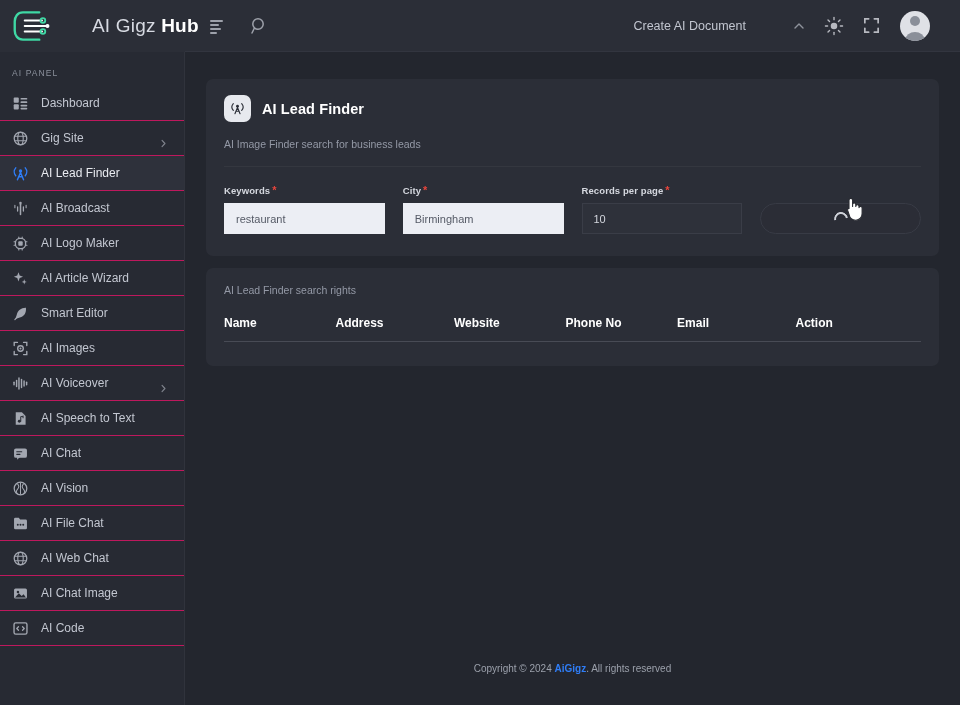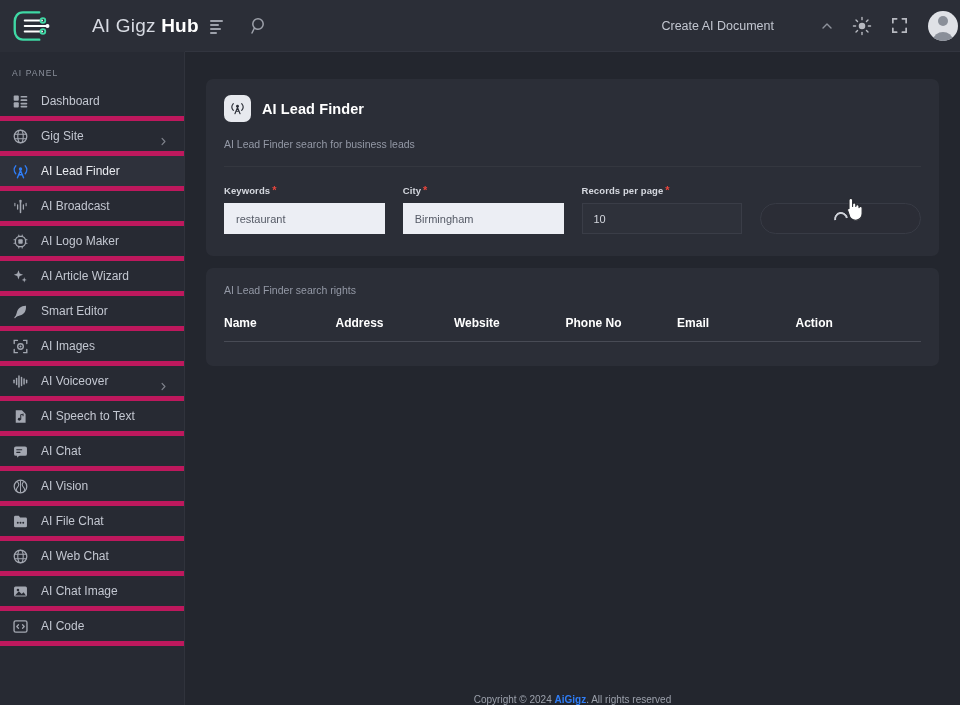--- a/index.html
+++ b/index.html
@@ -27,21 +27,21 @@
   .brand-text {
     font-size: 19px; letter-spacing: .2px; color: #d7dae2; font-weight: 400;
     white-space: nowrap;
     margin-left: 32px;
   }
   .brand-text b { color: #ffffff; font-weight: 700; }
 
   .nav-icons { display: flex; align-items: center; gap: 22px; padding-left: 22px; }
   .nav-ico { width: 20px; height: 20px; opacity: .75; cursor: pointer; }
   .nav-right {
-    margin-left: auto; display: flex; align-items: center; gap: 18px; padding-right: 2px;
+    margin-left: auto; display: flex; align-items: center; gap: 18px; padding-right: 30px;
   }
   .create-doc {
     font-size: 12.5px; color: #c2c6d0; white-space: nowrap; cursor: pointer;
   }
   .chev-up { width: 14px; height: 14px; opacity: .65; cursor: pointer; margin-left: 28px;}
   .avatar {
     width: 30px; height: 30px; border-radius: 50%;
     background: #dfe1e6; overflow: hidden; position: relative; cursor: pointer;
   }
   .avatar::before {
@@ -59,21 +59,21 @@
     background: #272a33; overflow: hidden;
     border-right: 1px solid #30333c;
   }
   .panel-label {
     font-size: 8.5px; letter-spacing: 1.1px; color: #8b909c;
     padding: 16px 0 8px 12px; text-transform: uppercase;
   }
   .nav-item {
     display: flex; align-items: center; height: 35px; padding-left: 12px;
     gap: 12px; cursor: pointer; position: relative;
-    border-bottom: 5px solid #be185d;
+    border-bottom: 1px solid #be185d;
   }
   .nav-item.active { background: #2e313b; }
   .nav-item .ico {
     width: 17px; height: 17px; flex: 0 0 17px; display: flex;
     align-items: center; justify-content: center; opacity: .85;
   }
   .nav-item.active .ico { opacity: 1; }
   .nav-item .lbl { font-size: 12px; color: #c3c7d1; white-space: nowrap; }
   .nav-item.active .lbl { color: #e9ebf0; }
   .nav-item .caret {
@@ -141,21 +141,21 @@
   }
   th.c-name { width: 16%; }
   th.c-addr { width: 17%; }
   th.c-web  { width: 16%; }
   th.c-phone{ width: 16%; }
   th.c-email{ width: 17%; }
   th.c-act  { width: 18%; }
 
   .footer {
     position: absolute; left: 185px; bottom: 0; width: 775px; height: 42px;
-    display: flex; align-items: flex-end; justify-content: center;
+    display: flex; align-items: flex-start; justify-content: center;
     font-size: 10px; color: #9ba0ab;
   }
   .footer b { color: #2f7df6; font-weight: 700; }
 
   
   .cursor { position: absolute; left: 845px; top: 196px; z-index: 50; pointer-events: none; }
 </style>
 </head>
 <body>
 
@@ -434,21 +434,21 @@
       <span class="head-ico">
         <svg viewBox="0 0 20 20" width="15" height="15">
           <path d="M4.4 3.4 A7 7 0 0 0 4.4 12.6" fill="none" stroke="#2b2e37" stroke-width="1.5" stroke-linecap="round"></path>
           <path d="M15.6 3.4 A7 7 0 0 1 15.6 12.6" fill="none" stroke="#2b2e37" stroke-width="1.5" stroke-linecap="round"></path>
           <circle cx="10" cy="7" r="1.9" fill="#2b2e37"></circle>
           <path d="M10 8.6 L6.6 17 M10 8.6 L13.4 17 M7.8 13.6 L12.2 13.6" stroke="#2b2e37" stroke-width="1.5" stroke-linecap="round" fill="none"></path>
         </svg>
       </span>
       <span class="card-title">AI Lead Finder</span>
     </div>
-    <div class="card-sub">AI Lead Finder search for business leads</div>
+    <div class="card-sub">AI Image Finder search for business leads</div>
     <div class="divider"></div>
 
     <div class="form-row">
 
       <div class="field f-kw">
         <span class="f-label">
           <span>Keywords</span><span class="req">*</span>
         </span>
         <input class="inp-light" type="text" value="restaurant" style="">
       </div>

